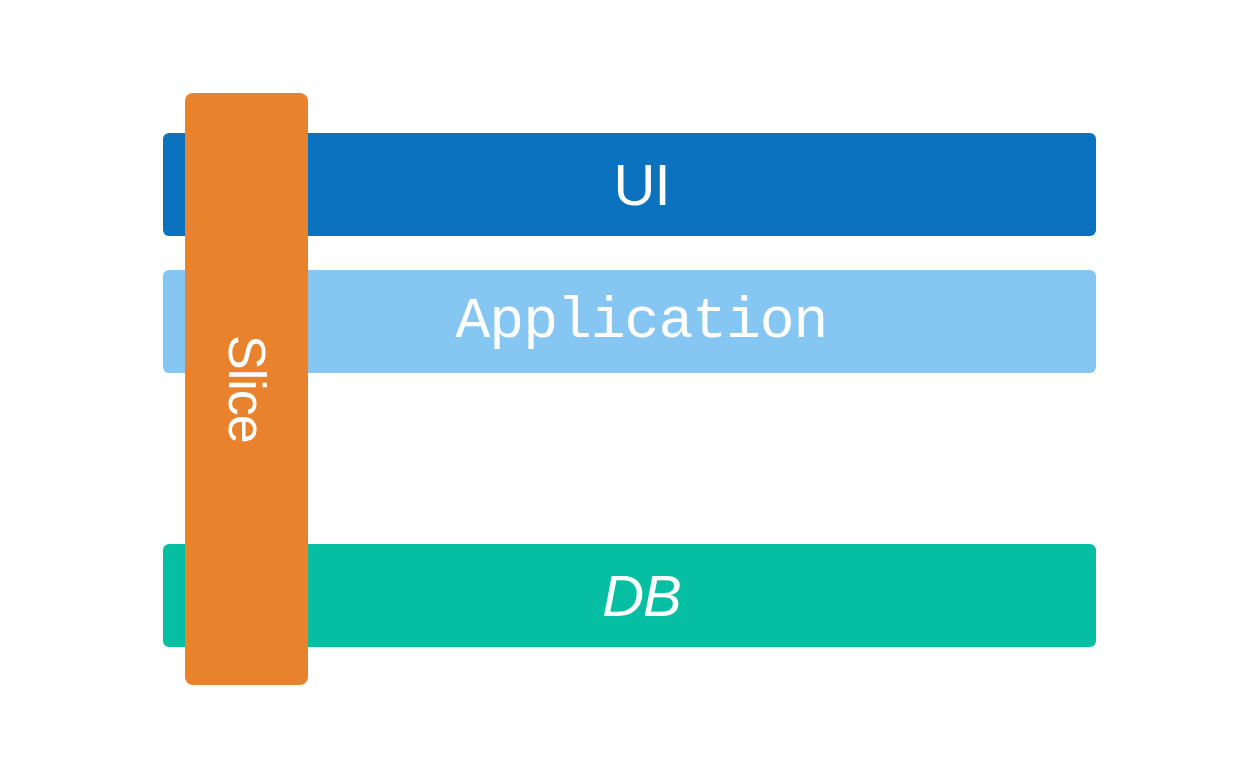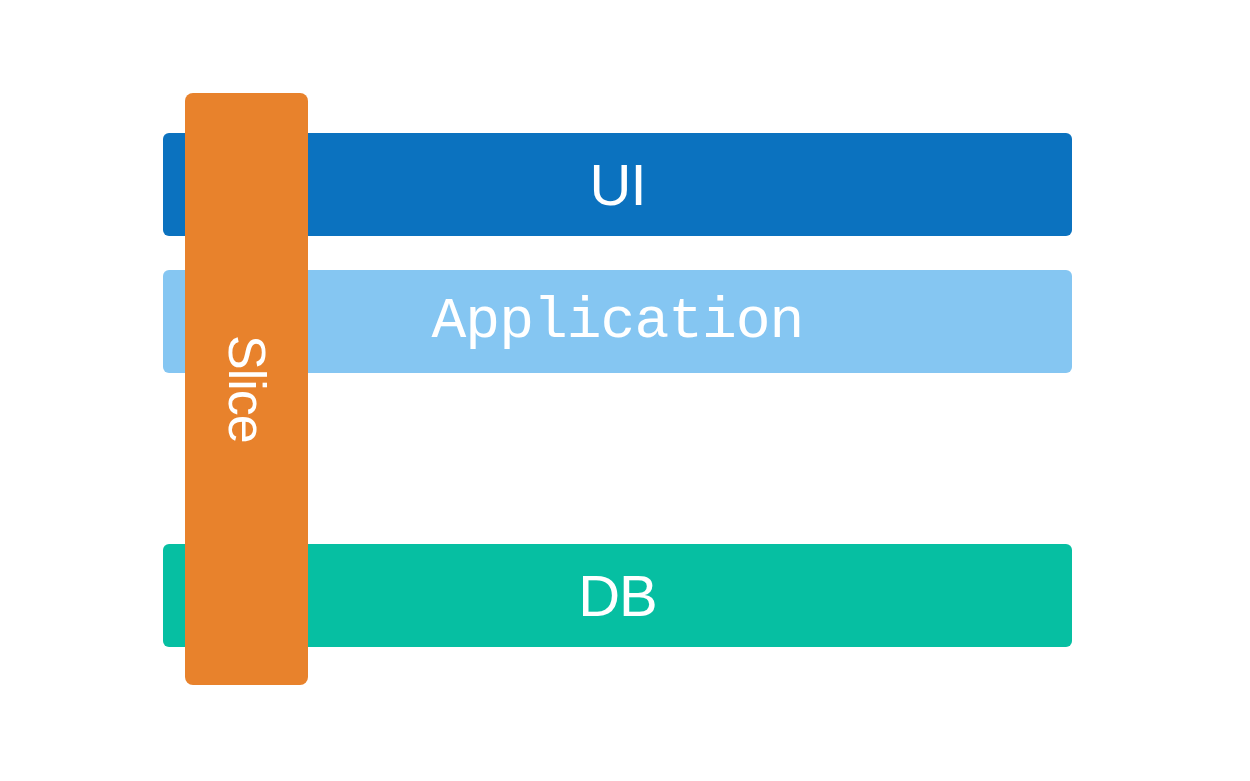--- a/index.html
+++ b/index.html
@@ -21,20 +21,21 @@
     width: 909px;
     height: 103px;
     border-radius: 6px;
     display: flex;
     align-items: center;
     justify-content: center;
     color: #ffffff;
     font-size: 58px;
     letter-spacing: -1px;
     z-index: 1;
+    padding-left: 24px;
   }
   .layer-ui     { top: 133px; }
   .layer-app    { top: 270px; }
   .layer-domain { top: 407px; }
   .layer-db     { top: 544px; }
   .slice {
     position: absolute;
     left: 185px;
     top: 93px;
     width: 123px;
@@ -59,21 +60,21 @@
 
   <div class="layer layer-ui" style="background: rgb(11, 114, 191);">
     <span>UI</span>
   </div>
 
   <div class="layer layer-app" style="background: rgb(133, 198, 242); font-family: Liberation Mono, monospace;">
     <span>Application</span>
   </div>
 
 
-  <div class="layer layer-db" style="background: rgb(6, 191, 162);">
+  <div class="layer layer-db" style="background: rgb(6, 191, 162); font-style: italic;">
     <span>DB</span>
   </div>
 
   <div class="slice" style="background: rgb(232, 130, 44);">
     <span class="slice-label">Slice</span>
   </div>
 
 </div>
 
 </body></html>

